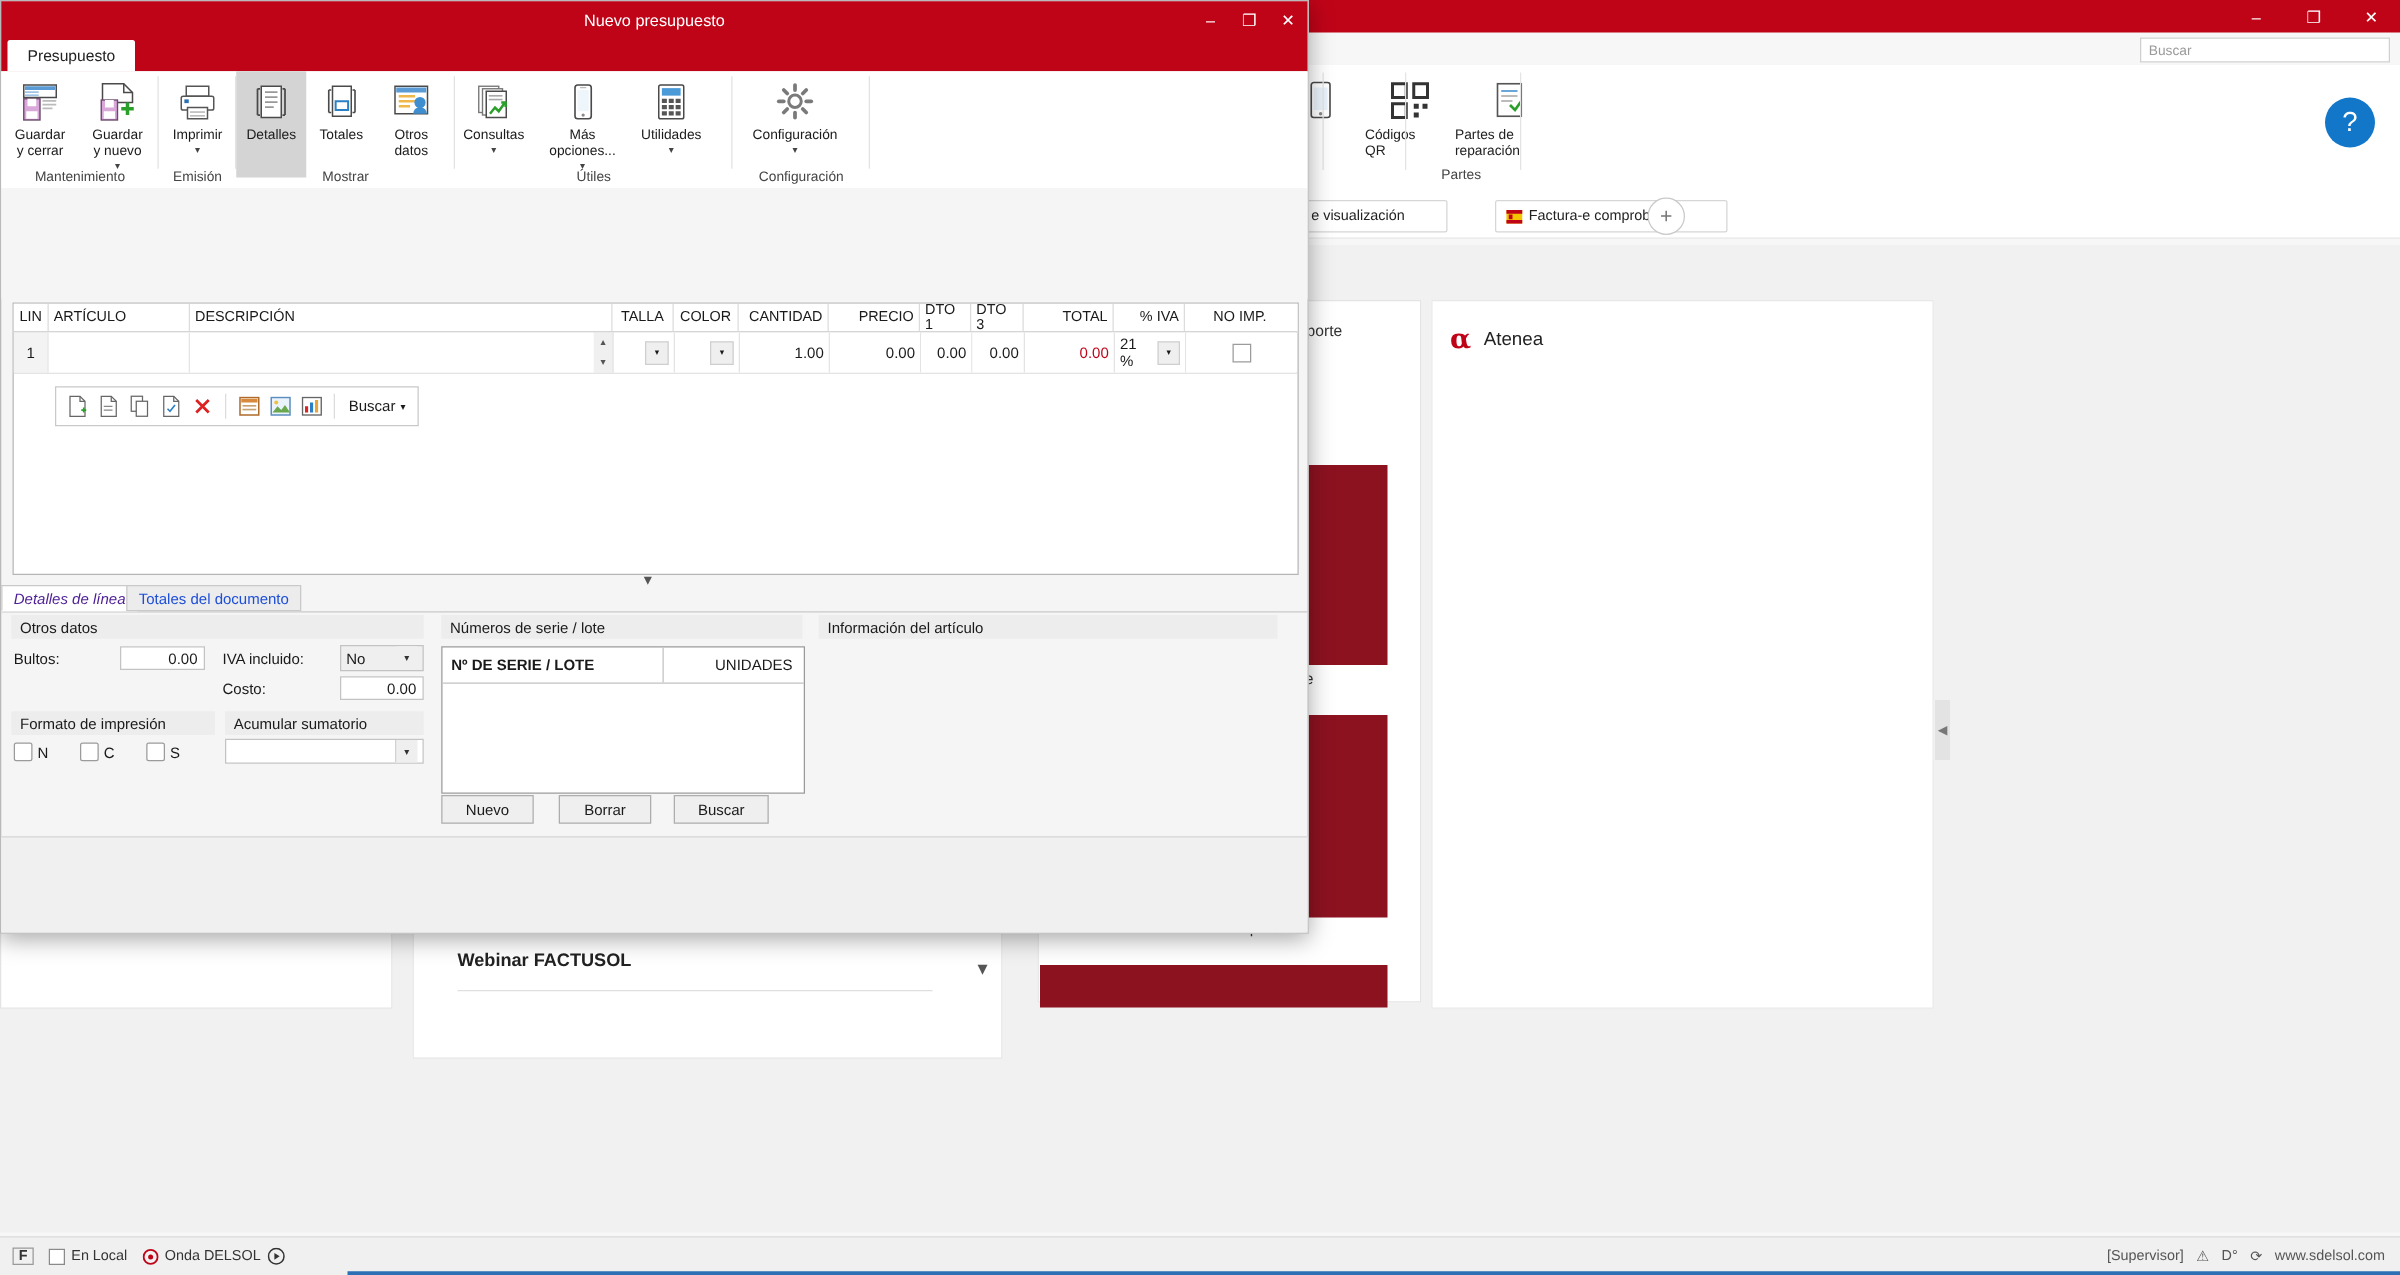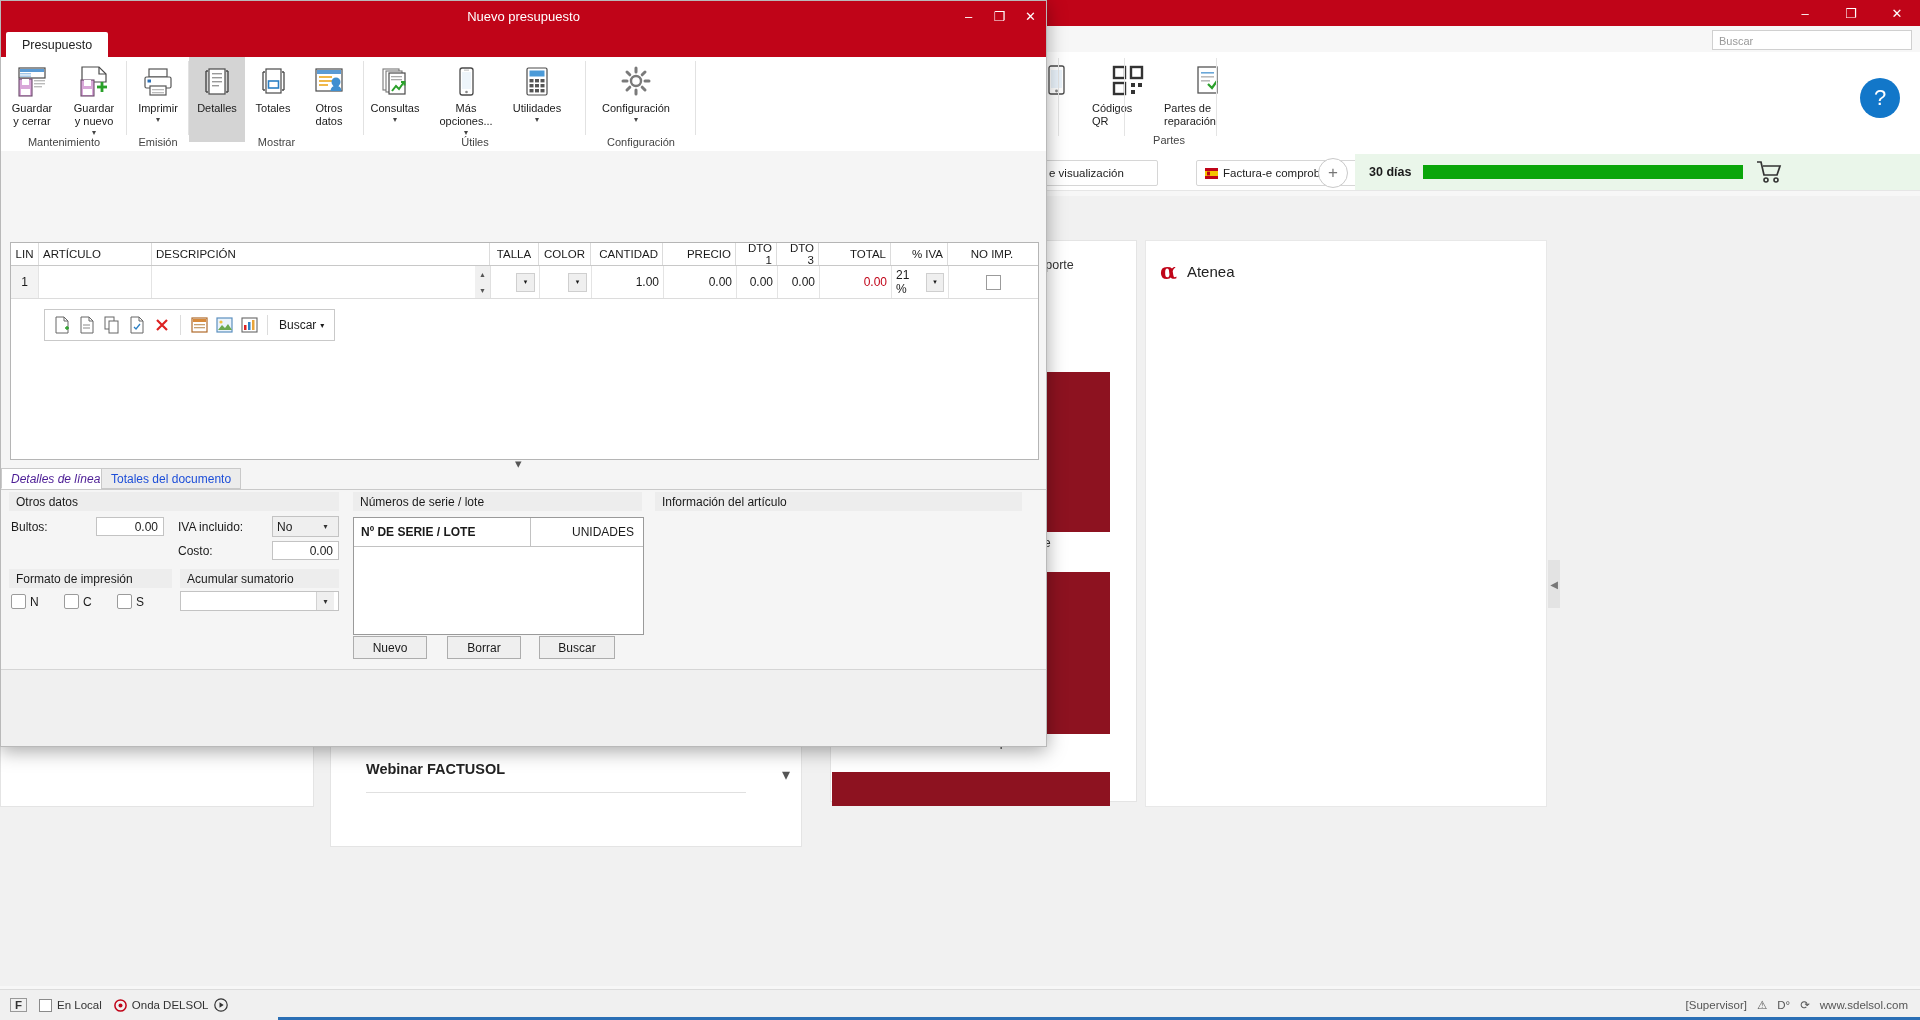--- a/index.html
+++ b/index.html
@@ -104,21 +104,21 @@
         display:flex;align-items:center;justify-content:center;color:#1a1a1a;}
   #serie-sel{position:absolute;left:136px;top:161px;width:22px;height:19px;background:#0a72c0;color:#fff;
              font-size:12px;display:flex;align-items:center;justify-content:center;}
   #serie-caret{position:absolute;left:158px;top:161px;width:16px;height:19px;background:#efefef;border:1px solid #c3c3c3;
                border-left:none;box-sizing:border-box;display:flex;align-items:center;justify-content:center;font-size:8px;}
 
   
   #m-grid{position:absolute;left:9px;top:241px;width:1027px;height:216px;background:#fff;border:1px solid #b5b5b5;}
   #gridhead{display:flex;height:22px;background:#fff;border-bottom:1px solid #c8c8c8;}
   .gh{font-size:11.5px;color:#1a1a1a;display:flex;align-items:center;padding:0 4px;border-right:1px solid #dcdcdc;
-      box-sizing:border-box;height:22px;text-align:right;}
+      box-sizing:border-box;height:22px;}
   .gh.r{justify-content:flex-end;}
   .gh.c{justify-content:center;}
   #gridrow{display:flex;height:32px;border-bottom:1px solid #dcdcdc;}
   .gc{font-size:12px;color:#1a1a1a;display:flex;align-items:center;padding:0 4px;border-right:1px solid #e4e4e4;
       box-sizing:border-box;height:32px;background:#fff;}
   .gc.r{justify-content:flex-end;}
   .gc.c{justify-content:center;}
   .gc.tot{color:#c00418;}
   .minidd{width:17px;height:17px;background:#efefef;border:1px solid #cfcfcf;display:flex;align-items:center;
           justify-content:center;font-size:7px;margin-left:auto;}
@@ -220,31 +220,20 @@
       <svg width="13" height="11" viewBox="0 0 13 11">
           <rect width="13" height="11" fill="#f5c400"></rect>
           <rect width="13" height="3" fill="#c00418"></rect>
           <rect y="8" width="13" height="3" fill="#c00418"></rect>
           <rect x="2" y="3.6" width="3" height="3.8" fill="#c00418"></rect>
         </svg>
     </span>
     <span>Factura-e comprobación</span>
   </div>
   <div id="bg-plus">+</div>
-  <div id="bg-trial">
-    <span class="tdays">30 días</span>
-    <span class="tbar"></span>
-    <span>
-      <svg width="28" height="26" viewBox="0 0 28 26">
-          <path d="M2 3h4l3 13h13l3-9H8" fill="none" stroke="#333" stroke-width="1.7"></path>
-          <circle cx="11" cy="21" r="2" fill="none" stroke="#333" stroke-width="1.6"></circle>
-          <circle cx="21" cy="21" r="2" fill="none" stroke="#333" stroke-width="1.6"></circle>
-        </svg>
-    </span>
-  </div>
   <div id="bg-gear">
     <svg width="22" height="22" viewBox="0 0 22 22">
         <circle cx="11" cy="11" r="4" fill="none" stroke="#6a6a6a" stroke-width="2"></circle>
         <g stroke="#6a6a6a" stroke-width="2.4">
           <line x1="11" y1="1" x2="11" y2="4"></line>
           <line x1="11" y1="18" x2="11" y2="21"></line>
           <line x1="1" y1="11" x2="4" y2="11"></line>
           <line x1="18" y1="11" x2="21" y2="11"></line>
           <line x1="4" y1="4" x2="6" y2="6"></line>
           <line x1="16" y1="16" x2="18" y2="18"></line>

